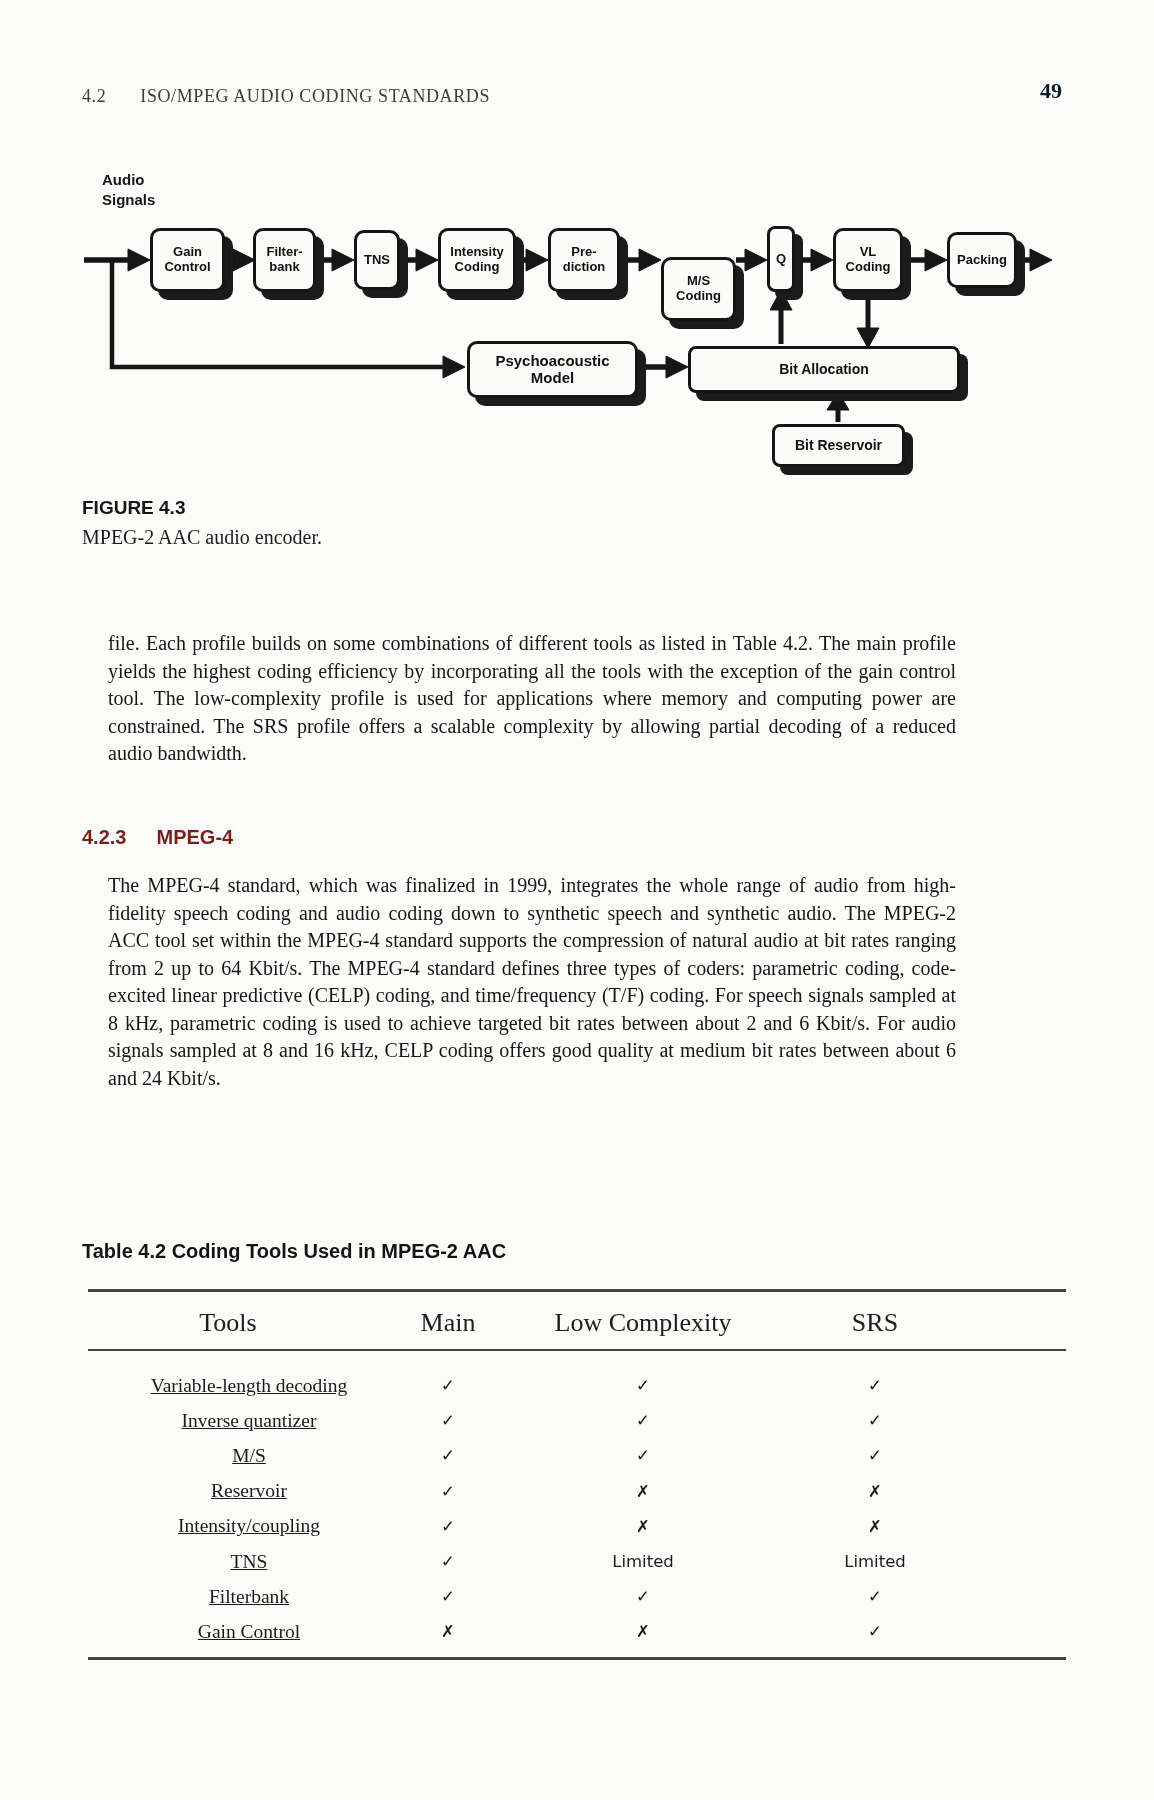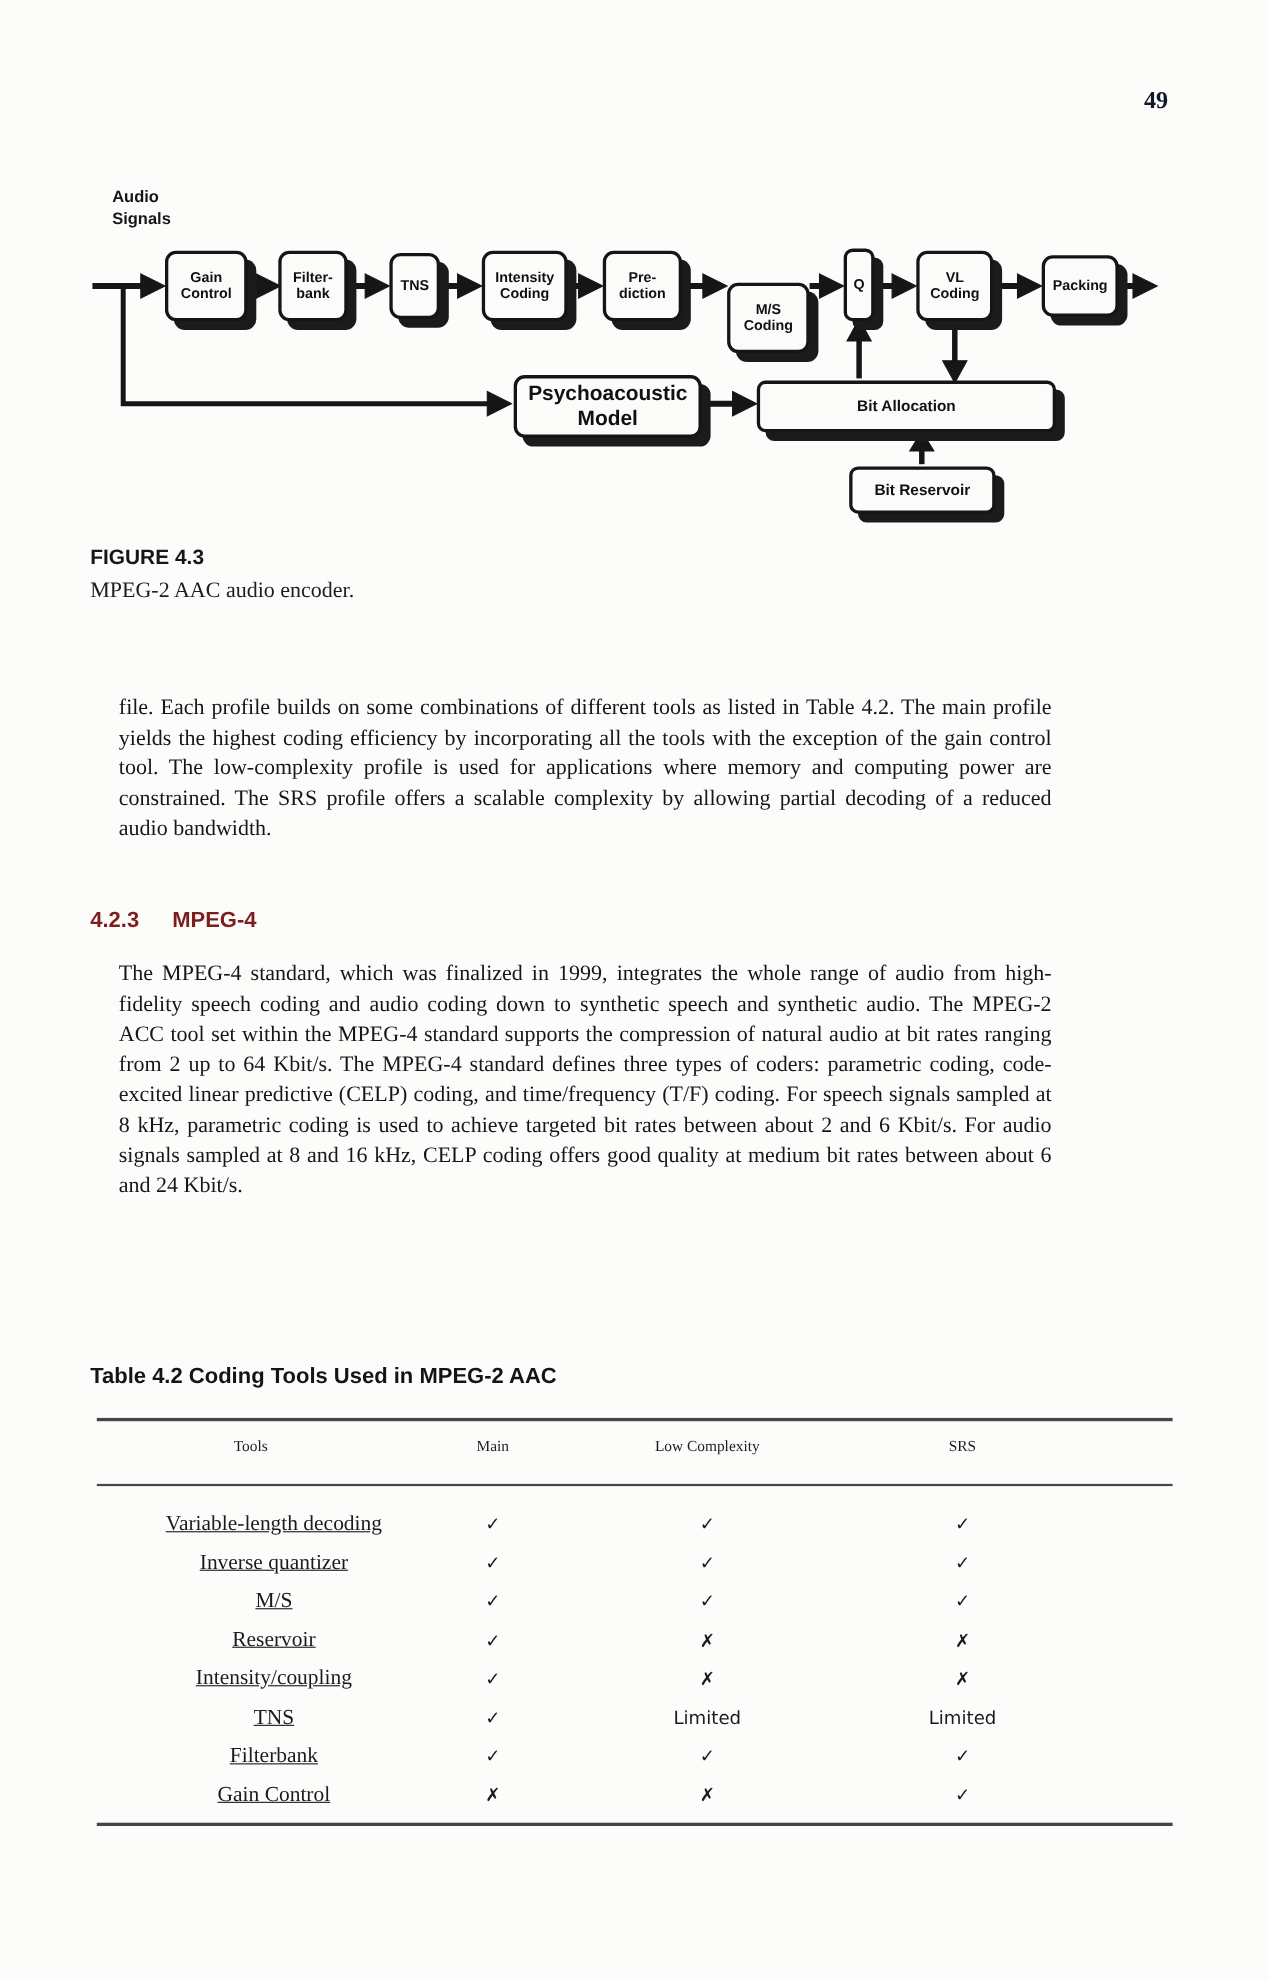--- a/index.html
+++ b/index.html
@@ -30,53 +30,56 @@
   }
   .b-gain{left:150px; top:228px; width:75px; height:64px;}
   .b-filter{left:253px; top:228px; width:63px; height:64px;}
   .b-tns{left:354px; top:230px; width:46px; height:60px;}
   .b-intensity{left:438px; top:228px; width:78px; height:64px;}
   .b-prediction{left:548px; top:228px; width:72px; height:64px;}
   .b-ms{left:661px; top:228px; width:75px; height:64px;margin-top:29px;}
   .b-q{left:767px; top:226px; width:28px; height:66px; border-radius:8px;}
   .b-vl{left:833px; top:228px; width:70px; height:64px;}
   .b-packing{left:947px; top:232px; width:70px; height:56px;}
-  .b-psycho{left:467px; top:341px; width:171px; height:57px; font-size:19px;}
+  .b-psycho{left:467px; top:341px; width:171px; height:57px; font-size:15px;}
   .b-bitalloc{left:688px; top:346px; width:272px; height:47px; font-size:14px; border-radius:8px;}
   .b-bitres{left:772px; top:424px; width:133px; height:43px; font-size:14px; border-radius:8px;}
 
   .fig-caption-label{position:absolute; left:82px; top:497px; font-family:"Liberation Sans",sans-serif; font-weight:bold; font-size:19px; color:#161616;}
   .fig-caption-text{position:absolute; left:82px; top:526px; font-size:20px; color:#1c1c1c;}
 
   
   .para{position:absolute; left:82px; width:848px; font-size:20px; line-height:27.5px; text-align:justify; color:#161616;margin-left:26px;}
   .para-1{top:630px;}
   .para-2{top:872px;}
   .section-heading{position:absolute; left:82px; top:826px; font-family:"Liberation Sans",sans-serif; font-weight:bold; font-size:20px; color:#7f1d1d;text-align:right;}
   .sh-num{margin-right:30px;}
 
   
   .table-title{position:absolute; left:82px; top:1240px; font-family:"Liberation Sans",sans-serif; font-weight:bold; font-size:20px; color:#141414;}
   .rule{position:absolute; left:88px; width:978px; background:#454545;}
   .rule-top{top:1289px; height:3px;}
   .rule-mid{top:1349px; height:2px;}
   .rule-bottom{top:1657px; height:3px;}
   .tgrid{display:grid; grid-template-columns:280px 160px 230px 234px; align-items:center;}
-  .thead{position:absolute; left:88px; top:1308px; width:978px; font-size:14px; color:#1c1c1c;}
+  .thead{position:absolute; left:88px; top:1308px; width:978px; font-size:26px; color:#1c1c1c;}
   .thead > div{text-align:center;}
   .tbody{position:absolute; left:88px; top:1368px; width:978px;}
   .trow{height:35.2px; font-size:19.5px; color:#1a1a1a;}
   .cell-tool{padding-left:42px; text-align:center;text-decoration:underline;}
   .cell-mark{text-align:center; font-family:"DejaVu Sans",sans-serif; font-size:16.5px;}
 </style>
 </head>
 <body>
 
 <div id="page">
 
+  <div class="running-head">
+    <span class="rh-num">4.2</span><span>ISO/MPEG AUDIO CODING STANDARDS</span>
+  </div>
   <div class="page-num">49</div>
 
   <div class="figure">
     <svg class="connectors" width="1154" height="520" viewBox="0 0 1154 520">
       <g stroke="#161616" fill="#161616">
 
         <line x1="84" y1="260" x2="136" y2="260" stroke-width="5.5"></line>
         <polygon points="128,249 150,260 128,271"></polygon>
 
         <line x1="225" y1="260" x2="237" y2="260" stroke-width="5.5"></line>

